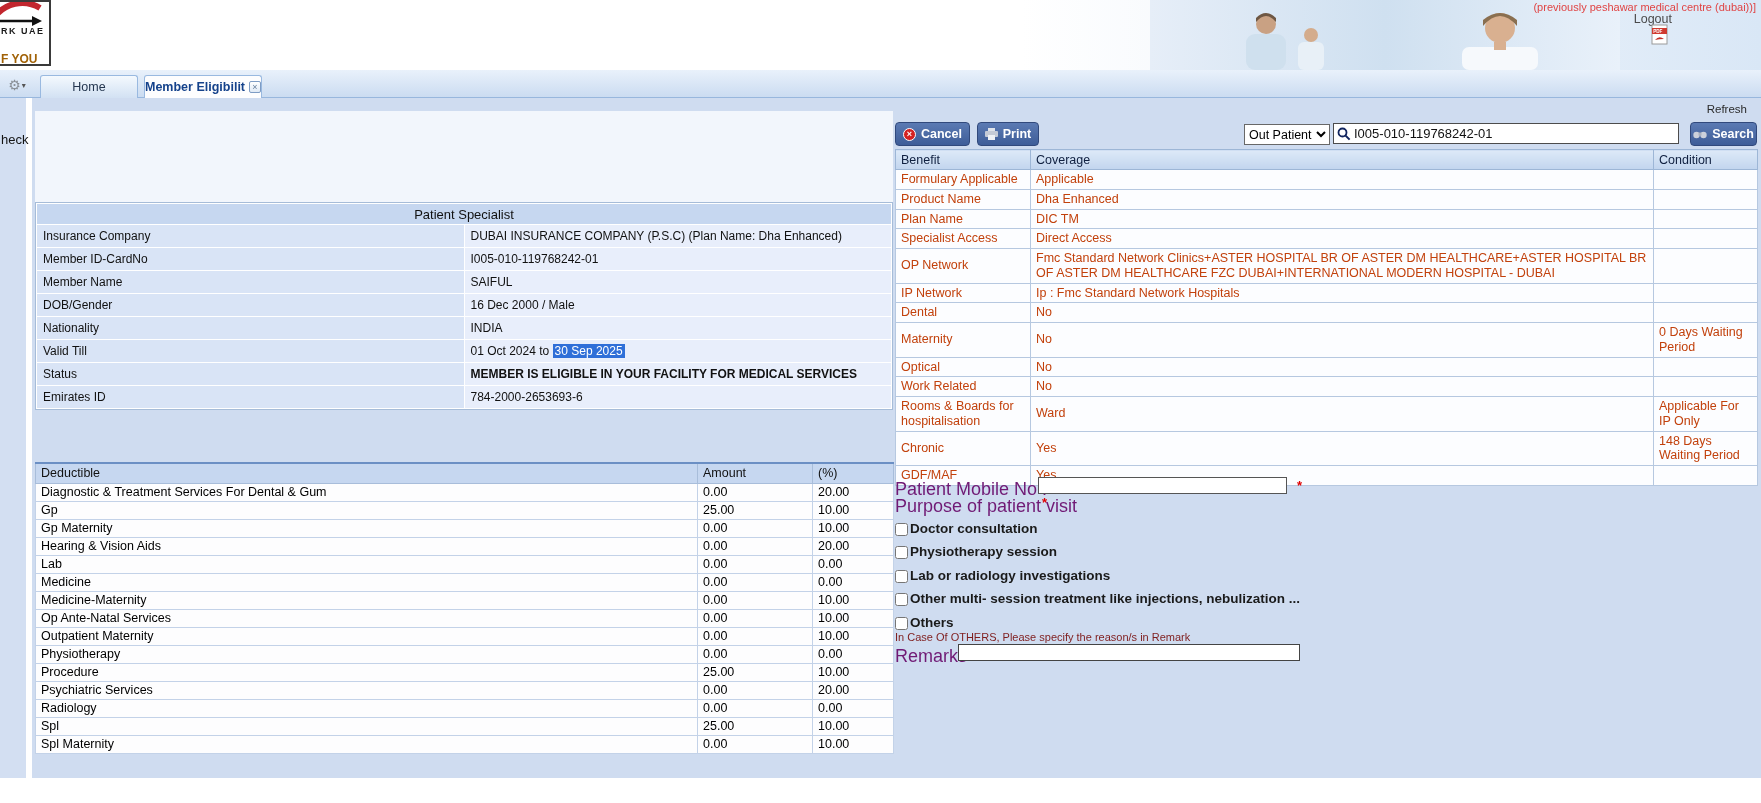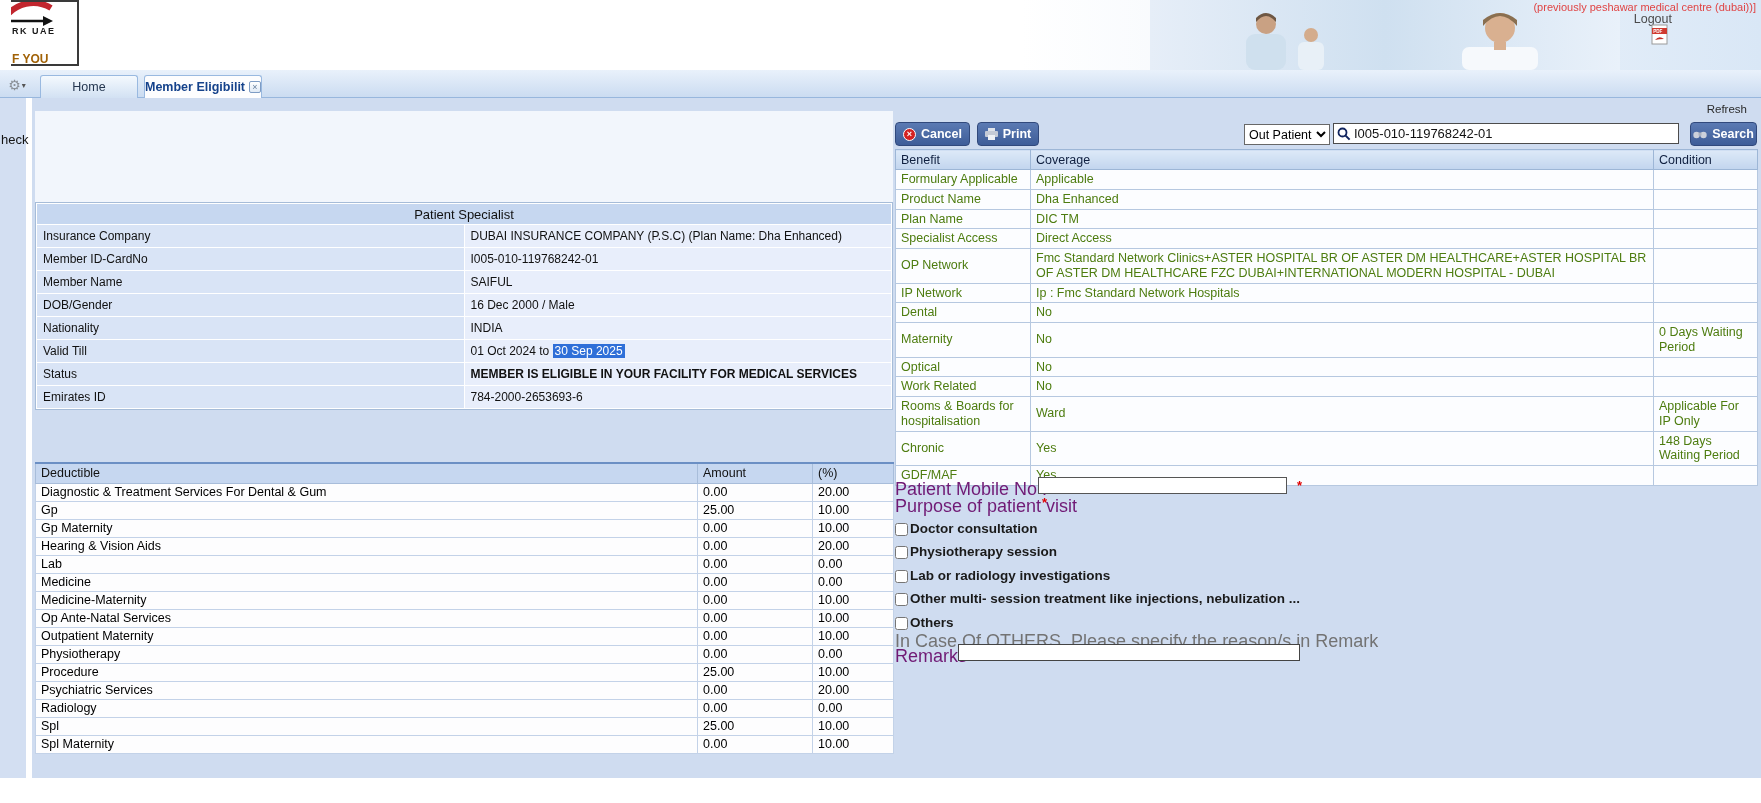--- a/index.html
+++ b/index.html
@@ -2,21 +2,21 @@
 <html><head>
 <meta charset="utf-8">
 <style>
   * { box-sizing: border-box; margin: 0; padding: 0; }
   body { font-family: "Liberation Sans", sans-serif; background: #fff; }
   .screen { position: relative; width: 1761px; height: 803px; background: #fff; overflow: hidden; }
 
   
   .top-header { position: absolute; left: 0; top: 0; width: 1761px; height: 70px;
     background: linear-gradient(to right, #ffffff 58%, #eef4fb 78%, #d9e7f6 100%); }
-  .logo-box { position: absolute; left: 11px; top: 0; width: 68px; height: 66px; background: #fff;
+  .logo-box { position: absolute; left: 0; top: 0; width: 51px; height: 66px; background: #fff;
     border: 2px solid #3a3a3a; border-left: none; overflow: hidden; }
   .logo-line1 { position: absolute; left: 1px; top: 24px; font-size: 9px; font-weight: bold; letter-spacing: 1.5px; color: #1a1a1a; }
   .logo-line2 { position: absolute; left: 1px; top: 50px; font-size: 12px; font-weight: bold; color: #a16207; }
   .header-photo { position: absolute; left: 1150px; top: 0; width: 470px; height: 70px; }
   .prev-note { position: absolute; top: 1px; right: 5px; font-size: 11px; color: #e04444; }
   .logout { position: absolute; top: 12px; right: 89px; font-size: 12.5px; color: #4a4a4a; cursor: pointer; }
   .pdf-icon { position: absolute; top: 24px; right: 92px; width: 19px; height: 21px; cursor: pointer; }
 
   
   .tab-bar { position: absolute; left: 0; top: 70px; width: 1761px; height: 28px;
@@ -69,34 +69,34 @@
   .type-select { position: absolute; left: 1244px; top: 124px; width: 86px; height: 21px; font-size: 12.5px;
     font-family: "Liberation Sans", sans-serif; border: 1px solid #686868; background: #fff; }
   .search-box { position: absolute; left: 1333px; top: 123px; width: 346px; height: 21px; background: #fff;
     border: 1px solid #4c4c4c; display: flex; align-items: center; padding: 0 3px; gap: 3px; }
   .search-box input { border: none; outline: none; flex: 1; font-size: 13px; font-family: "Liberation Sans", sans-serif; color: #111; }
 
   
   .bn-table { position: absolute; left: 895px; top: 149px; width: 862px; border-collapse: collapse; table-layout: fixed; }
   .bn-table th { background: linear-gradient(#dde9f8, #c2d5ee); font-weight: normal; font-size: 12.5px; color: #102040;
     text-align: left; height: 20px; padding: 1px 5px; border: 1px solid #9db6d6; }
-  .bn-table td { background: #fcfdff; font-size: 12.5px; color: #4d7c0f; padding: 2px 5px; border: 1px solid #b6c8e0;
+  .bn-table td { background: #fcfdff; font-size: 12.5px; color: #c2410c; padding: 2px 5px; border: 1px solid #b6c8e0;
     height: 19px; line-height: 1.18; vertical-align: middle; word-wrap: break-word; }
   .bn-b { width: 135px; } .bn-c { width: 623px; } .bn-n { width: 104px; }
 
   
   .blue-label { position: absolute; color: #701a75; font-size: 18px; }
   .req { color: #e00000; font-size: 13px; font-weight: bold; }
   .mobile-input { position: absolute; left: 1038px; top: 477px; width: 249px; height: 17px; border: 1px solid #555;
     font-size: 12.5px; font-family: "Liberation Sans", sans-serif; background: #fff; }
   .visit-options { position: absolute; left: 895px; top: 512px; width: 560px; display: flex; flex-direction: column; }
   .visit-option { display: flex; align-items: flex-end; height: 23.5px; cursor: pointer; }
   .visit-option input { width: 13px; height: 13px; margin-right: 2px; }
   .opt-text { font-size: 13.5px; font-weight: bold; color: #1a1a1a; }
-  .red-note { position: absolute; left: 895px; top: 631px; color: #737373; font-size: 18px; }
+  .red-note { position: absolute; left: 895px; top: 631px; color: #7f1d1d; font-size: 11px; }
   .remarks-input { position: absolute; left: 958px; top: 644px; width: 342px; height: 17px; border: 1px solid #444;
     font-size: 12.5px; font-family: "Liberation Sans", sans-serif; background: #fff; }
 </style>
 </head>
 <body>
 
 <div class="screen">
 
   <div class="top-header">
     <div class="header-photo">

